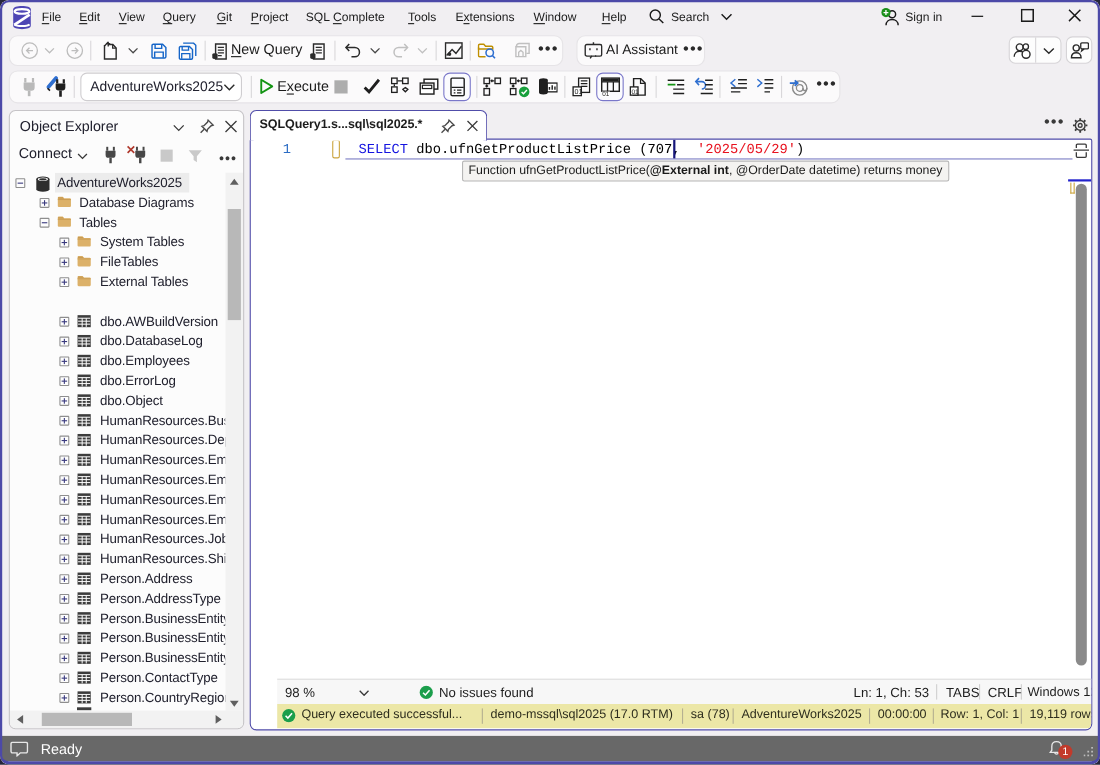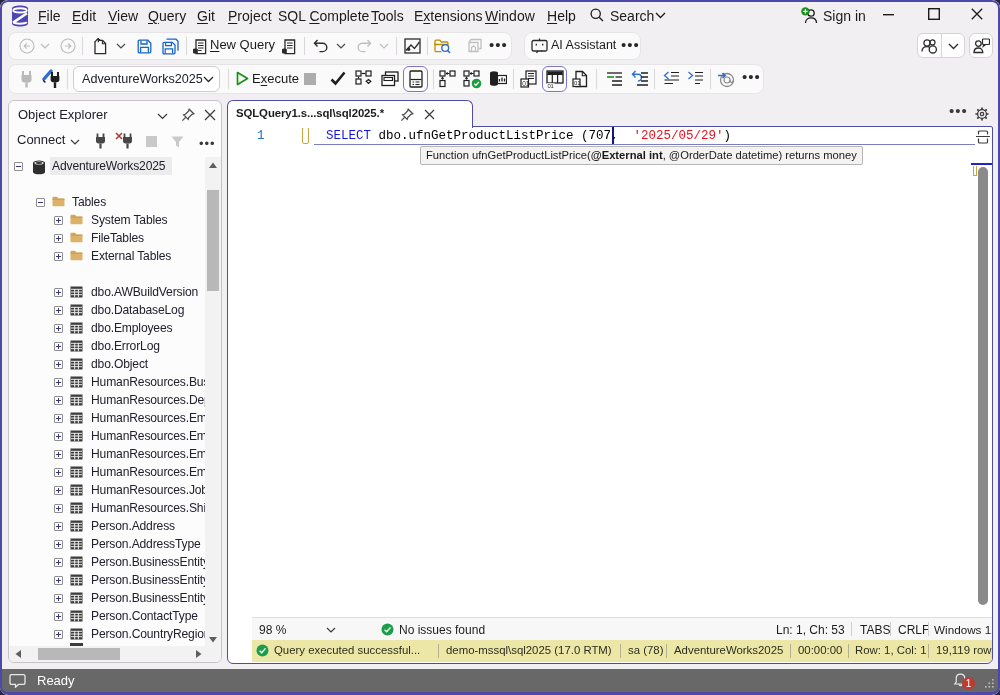--- a/index.html
+++ b/index.html
@@ -5,41 +5,41 @@
   * { margin:0; padding:0; box-sizing:border-box; }
   html,body { width:1000px; height:695px; overflow:hidden; background:#26263a; }
   body { font-family:"Liberation Sans", sans-serif; position:relative; }
   .win { position:absolute; inset:0; background:#f1eff2; border-radius:8px; overflow:hidden; }
   .winborder { position:absolute; inset:0; border:2px solid #4c49a8; border-bottom-width:3px; border-radius:8px; z-index:99; pointer-events:none; }
   .abs { position:absolute; }
   svg { display:block; }
 
   
   .titlebar { position:absolute; left:0; top:0; right:0; height:29px; }
-  .menu { position:absolute; top:0; height:32px; line-height:32px; font-size:14px; color:#1b1b1b; }
+  .menu { position:absolute; top:0; height:32px; line-height:32px; font-size:11px; color:#1b1b1b; }
   .menu u { text-decoration:underline; text-underline-offset:2px; }
   .tlabel { position:absolute; font-size:13px; color:#1b1b1b; height:28px; line-height:28px; }
   .tlabel u { text-decoration:underline; text-underline-offset:2px; }
 
   
   .tbbox { position:absolute; background:#fbfafb; border:1px solid #e6e4e7; border-radius:8px; }
   .sep1 { position:absolute; width:1px; background:#d9d7da; }
 
   
   .oe { position:absolute; left:8px; top:100px; width:214px; height:563px; background:#fcfcfc; border:1px solid #c6c4c7; border-radius:6px; overflow:hidden; }
   .tree { position:absolute; left:0; top:56px; width:196px; height:489px; overflow:hidden; }
   .trow { position:absolute; left:0; width:196px; height:18px; font-size:12.1px; letter-spacing:-0.15px; color:#21212e; white-space:nowrap; }
   .trow .txt { position:absolute; top:2px; }
   .exp { position:absolute; top:4.5px; width:9px; height:9px; background:#fdfdfd; border:1px solid #8e8e8e; border-radius:1px; }
   .exp:before, .exp.minus:before { content:""; position:absolute; left:1px; right:1px; top:3px; height:1px; background:#39397e; }
   .exp.plus:after { content:""; position:absolute; top:1px; bottom:1px; left:3px; width:1px; background:#39397e; }
 
   
   .editor { position:absolute; left:227px; top:126px; width:766px; height:538px; background:#ffffff; border:1.5px solid #504da9; border-radius:2px 2px 6px 6px; overflow:hidden; }
-  .tab { position:absolute; left:227px; top:100px; width:246px; height:28px; background:#ffffff; border:1.5px solid #504da9; border-bottom:none; border-radius:6px 6px 0 0; z-index:5; }
+  .tab { position:absolute; left:227px; top:100px; width:216px; height:28px; background:#ffffff; border:1.5px solid #504da9; border-bottom:none; border-radius:6px 6px 0 0; z-index:5; }
   .mono { font-family:"Liberation Mono", monospace; }
 
   .statusrow { position:absolute; font-size:12px; color:#1d1d1d;margin-left:24px; }
   .ssep { position:absolute; width:1px; background:#cfcfcf; top:4px; bottom:4px; }
   .ysep { position:absolute; width:1px; background:#b5b091; top:4px; bottom:4px; }
 
   .mainstatus { position:absolute; left:0; right:0; top:669px; height:23px; background:#686868; color:#ffffff; font-size:13px; }
 </style>
 </head>
 <body>
@@ -373,20 +373,31 @@
           <div class="abs" style="left:23px;top:3px">
             <svg width="14" height="15" viewBox="0 0 14 15">
               <ellipse cx="7" cy="2.8" rx="6" ry="2.3" fill="#2e2e2e"></ellipse>
               <path d="M1 2.8 V12 A6 2.3 0 0 0 13 12 V2.8" fill="#2e2e2e"></path>
               <ellipse cx="7" cy="2.9" rx="4.6" ry="1.5" fill="#fcfcfc"></ellipse>
               <ellipse cx="7" cy="3" rx="3.4" ry="0.9" fill="#2e2e2e"></ellipse>
             </svg>
           </div>
           <span class="txt" style="left:43px">AdventureWorks2025</span>
         </div>
+        <div class="trow" style="top:18px">
+          <div class="exp plus" style="left:27px"></div>
+          <div class="abs" style="left:43px;top:3px">
+            <svg width="13" height="11" viewBox="0 0 13 11">
+              <path d="M0.5 1.8 A1 1 0 0 1 1.5 0.8 H5 L6.4 2.3 H11.5 A1 1 0 0 1 12.5 3.3 V9.2 A1 1 0 0 1 11.5 10.2 H1.5 A1 1 0 0 1 0.5 9.2 Z" fill="#dcb169"></path>
+              <path d="M0.5 3.4 H12.5" stroke="#c89b52" stroke-width="0.8"></path>
+              <path d="M0.9 1.4 H5 L6.2 2.6 H0.9 Z" fill="#c89b52"></path>
+            </svg>
+          </div>
+          <span class="txt" style="left:63px">Database Diagrams</span>
+        </div>
         <div class="trow" style="top:36px">
           <div class="exp minus" style="left:27px"></div>
           <div class="abs" style="left:43px;top:3px">
             <svg width="13" height="11" viewBox="0 0 13 11">
               <path d="M0.5 1.8 A1 1 0 0 1 1.5 0.8 H5 L6.4 2.3 H11.5 A1 1 0 0 1 12.5 3.3 V9.2 A1 1 0 0 1 11.5 10.2 H1.5 A1 1 0 0 1 0.5 9.2 Z" fill="#dcb169"></path>
               <path d="M0.5 3.4 H12.5" stroke="#c89b52" stroke-width="0.8"></path>
               <path d="M0.9 1.4 H5 L6.2 2.6 H0.9 Z" fill="#c89b52"></path>
             </svg>
           </div>
           <span class="txt" style="left:63px">Tables</span>

